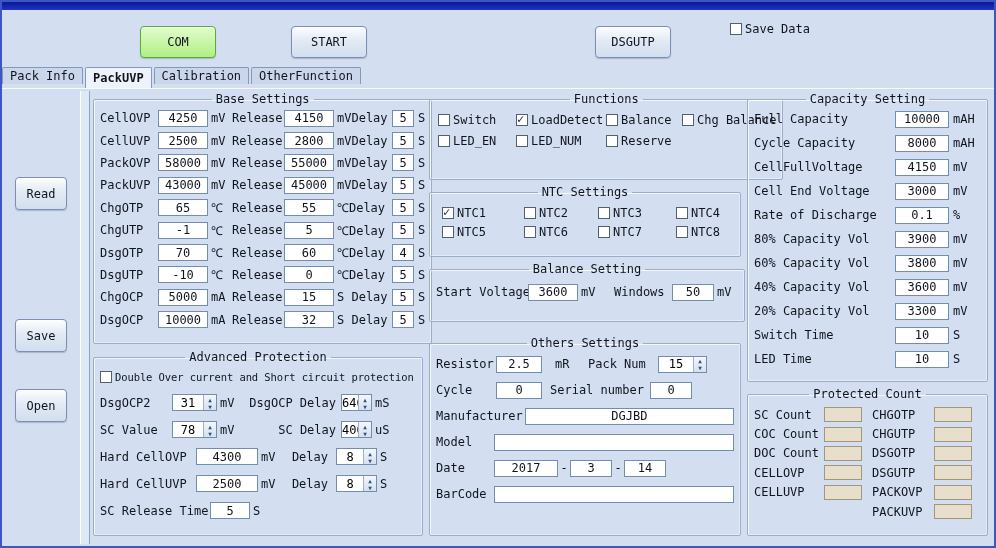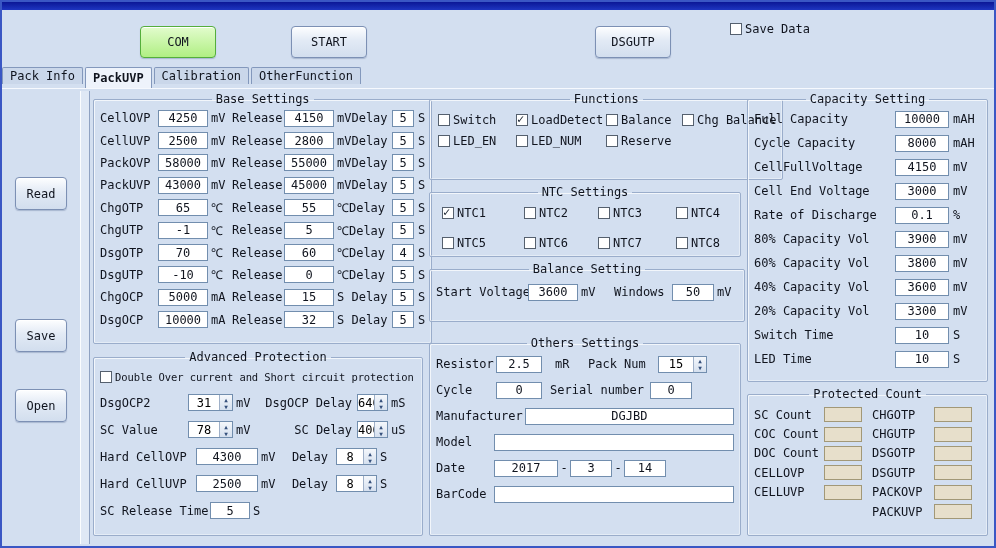--- a/index.html
+++ b/index.html
@@ -46,25 +46,25 @@
   .c30{width:30px}.c36{width:16px}.c26{width:26px}.c34{width:34px}
   .spin{width:13px;display:flex;flex-direction:column;justify-content:center;background:linear-gradient(#f4f7fb,#d5e0ef);border-left:1px solid #9fb0c8;cursor:pointer}
   .sa{font-size:6px;line-height:7px;text-align:center;color:#35507c}
   
   .br{display:flex;align-items:center;height:22.4px;white-space:nowrap}
   .bl{width:58px}.bu{width:22px;padding-left:3px}.brl{width:54px;padding-left:2px}.bdl{width:58px;padding-left:3px}.bs{padding-left:4px}
   
   .ar{display:flex;align-items:center;height:27px;white-space:nowrap}
   .apcb{height:24px}
   .aplbl{font-size:10.5px;letter-spacing:-0.1px}
-  .a1{width:88px}.au{width:28px;padding-left:3px}.a2{width:96px;text-align:right;padding-right:5px}
+  .a1{width:72px}.au{width:28px;padding-left:3px}.a2{width:96px;text-align:right;padding-right:5px}
   .a3{width:96px}.a4{width:50px;text-align:right;padding-right:8px}.a5{width:110px}
   
   .fgrid{display:grid;grid-template-columns:78px 90px 76px auto;row-gap:7px;padding:6px 0 2px 2px}
-  .ngrid{display:grid;grid-template-columns:82px 74px 78px auto;row-gap:16px;padding:6px 0 2px 6px}
+  .ngrid{display:grid;grid-template-columns:82px 74px 78px auto;row-gap:5px;padding:6px 0 2px 6px}
   .ck{display:flex;align-items:center;cursor:pointer;white-space:nowrap}
   
   .balrow{display:flex;align-items:center;height:30px;white-space:nowrap}
   .bll{width:92px}.blu{width:24px;padding-left:3px}.blw{width:58px;margin-left:12px}
   
   .or{display:flex;align-items:center;height:26px;white-space:nowrap}
   .ol{width:60px}.ou{width:46px;padding-left:13px}.ou0{width:8px}.ol2{width:70px}.ol3{width:100px}
   .olw{min-width:56px;margin-right:2px}
   .dsep{width:12px;text-align:center}
   

